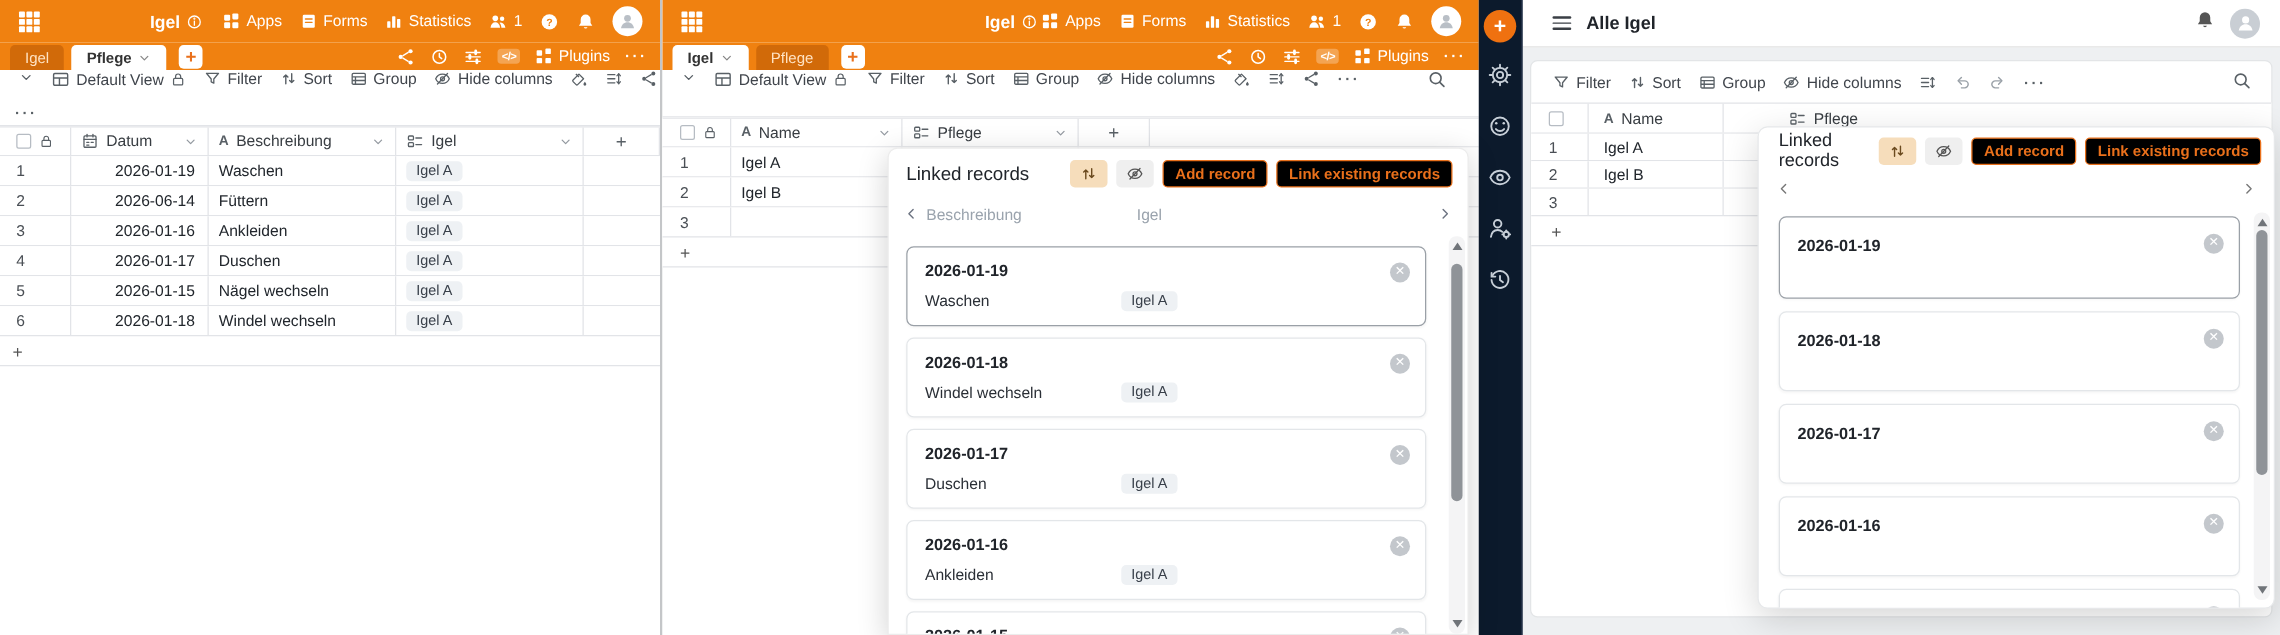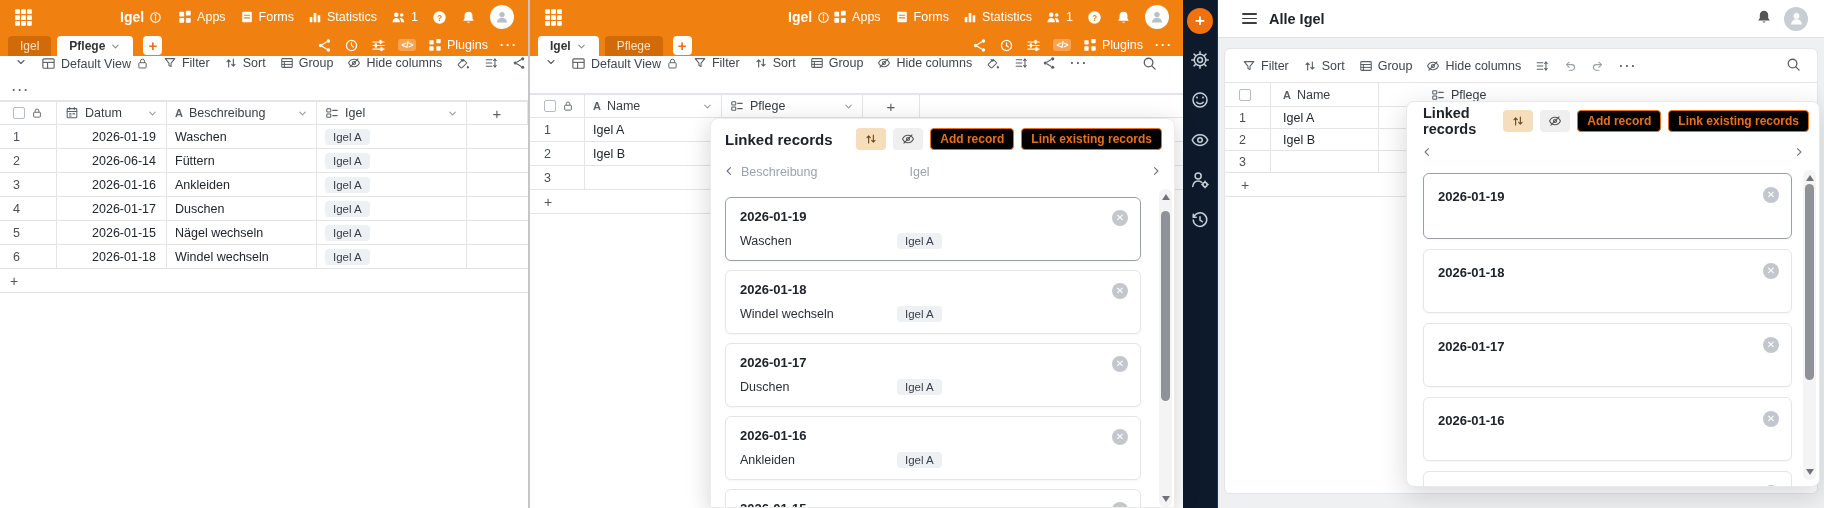--- a/index.html
+++ b/index.html
@@ -57,21 +57,21 @@
   .addrow{display:flex;align-items:center;height:24px;border-bottom:1px solid var(--bd);color:#555;font-size:14px;cursor:pointer}
   
   .gL .cn{width:57px;padding-left:13px}.gL .cd{width:110px}.gL .cb{width:150px}.gL .ci{width:150px}.gL .ca{width:61px;justify-content:center}
   .gL .cd.v{justify-content:flex-end;padding-right:10px}
   
   .gM .cn{width:55px;padding-left:14px}.gM .cname{width:137px}.gM .cp{width:141px}.gM .ca{width:57px;justify-content:center}
   .grid-gear{position:absolute;left:616px;top:97px;color:#7a8087;cursor:pointer}
   
   .modal{position:absolute;left:710px;top:118px;width:465px;height:390px;background:#fff;border-radius:8px 8px 0 0;box-shadow:0 6px 24px rgba(0,0,0,.18);z-index:20;border:1px solid #ececec}
   .mhead{height:40px;display:flex;align-items:center;padding:0 12px 0 14px}
-  .mtitle{font-size:15px;font-weight:bold;color:#20242a}
+  .mtitle{font-size:15px;font-weight:normal;color:#20242a}
   .mbtns{margin-left:auto;display:flex;align-items:center;gap:7px}
   .sqbtn{width:30px;height:22px;border-radius:4px;display:flex;align-items:center;justify-content:center;cursor:pointer}
   .sqbtn.sort{background:#F6DDBB;color:#6b4a1f}
   .sqbtn.eye{background:#efefef;color:#555}
   .obtn{height:22px;padding:4px 9px;border:1px solid var(--accent);border-radius:4px;color:var(--accent);font-size:12px;font-weight:bold;background:#000000;display:flex;align-items:center;cursor:pointer;white-space:nowrap}
   .mnav{height:26px;display:flex;align-items:center;padding:0 12px;color:var(--muted);font-size:12.5px}
   .mnav .nchev{color:#6b7280;cursor:pointer}
   .mlist{position:absolute;left:0;top:66px;bottom:0;right:0;padding:12px 33px 0 14px;display:flex;flex-direction:column;gap:9px;overflow:hidden}
   .card{flex:none;height:64px;border:1px solid #e3e6e9;border-radius:6px;background:#fff;position:relative;box-shadow:0 1px 2px rgba(0,0,0,.04);cursor:pointer}
   .card.sel{border-color:#9aa0a7}

